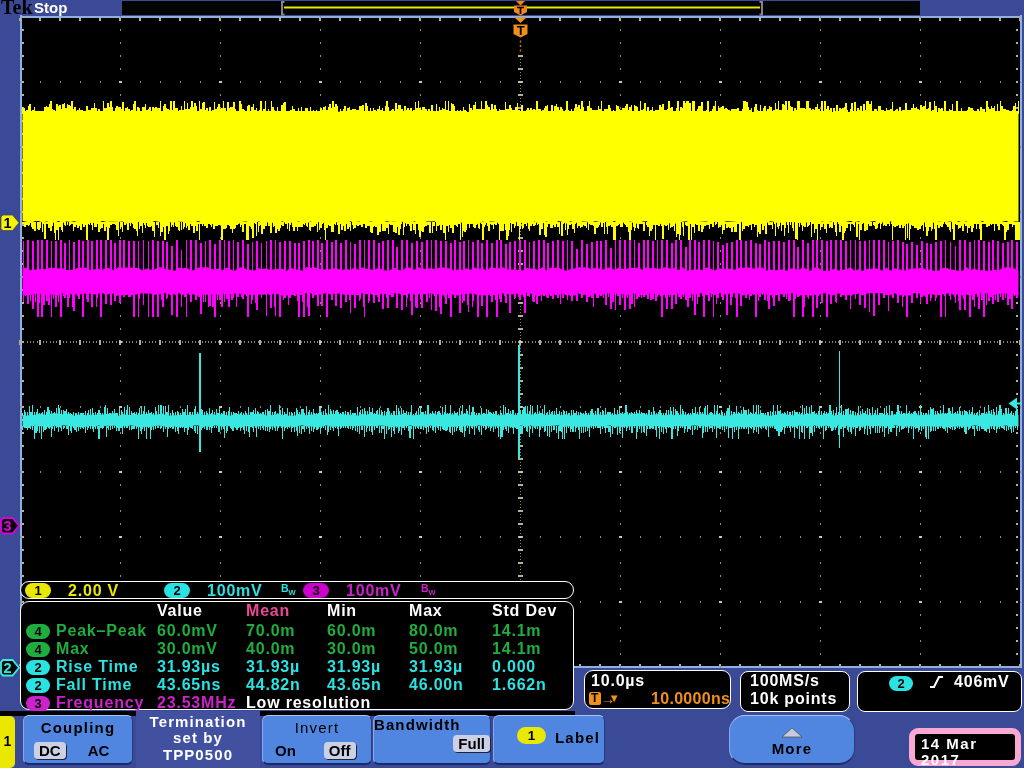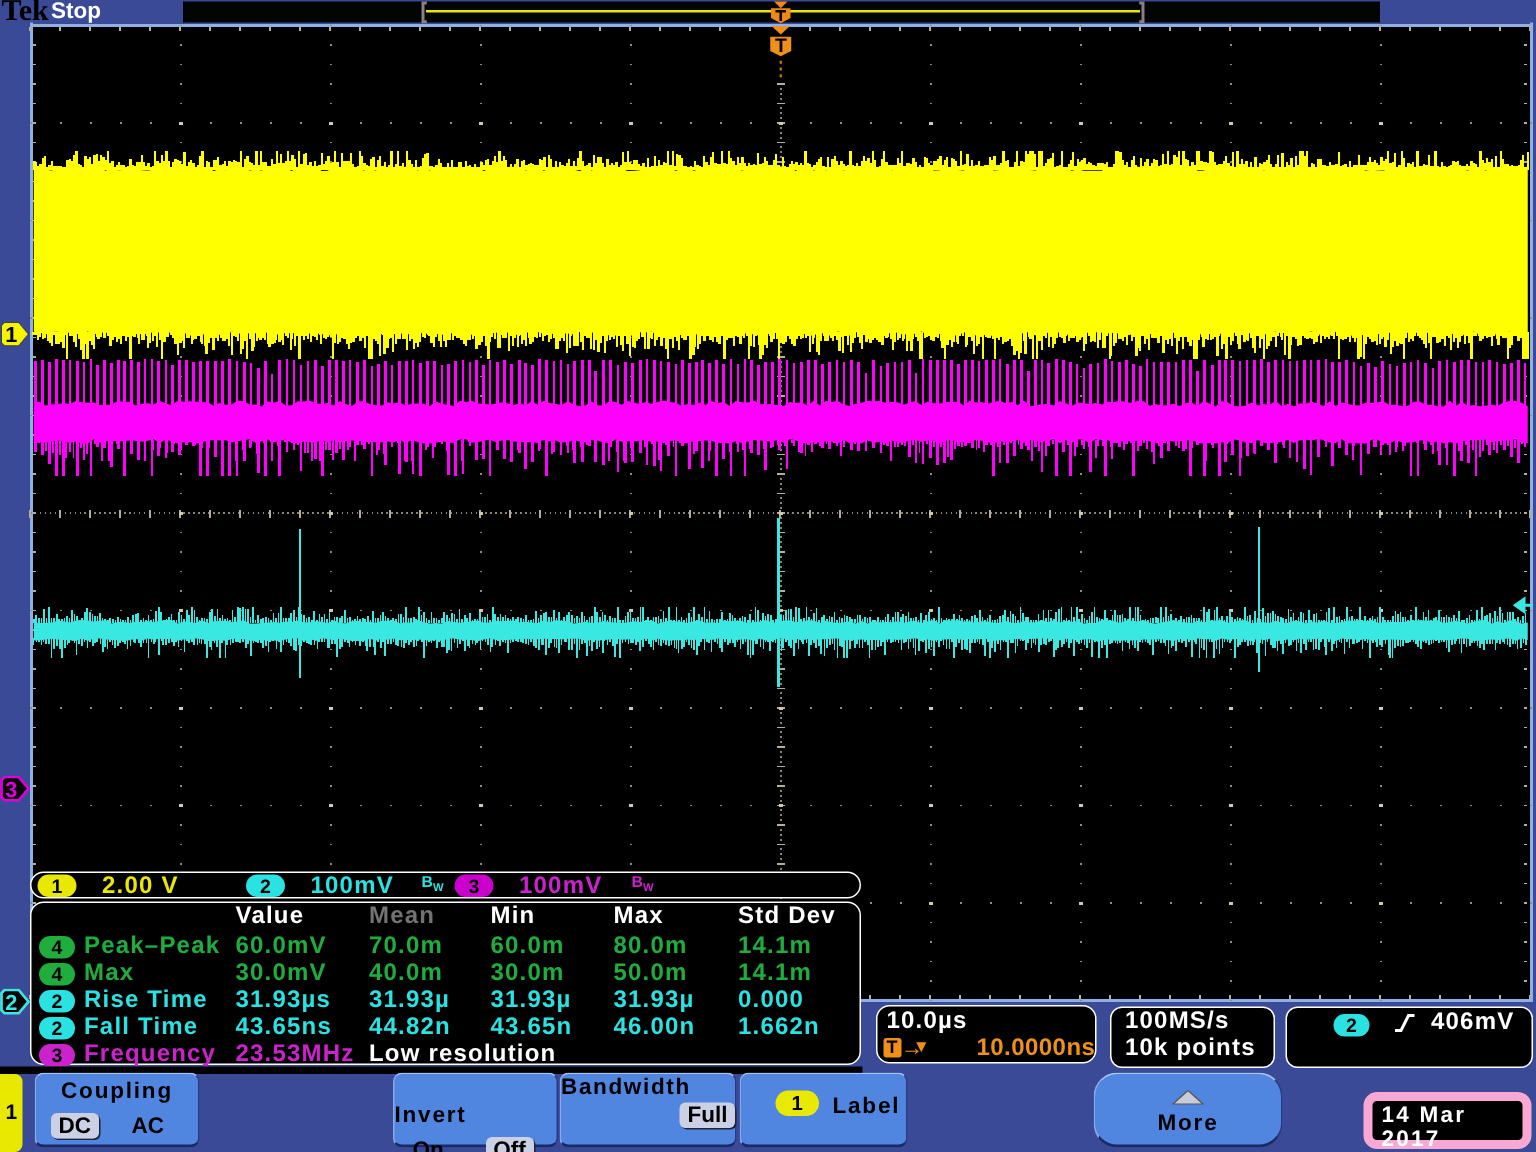--- a/index.html
+++ b/index.html
@@ -76,21 +76,21 @@
 <div style="position:absolute;left:68px;top:581.5px;color:#e8e800;font-weight:bold;font-size:16px;letter-spacing:0.8px">2.00 V</div>
 <div style="position:absolute;left:164px;top:582.5px;width:26px;height:15px;background:#2ae2e2;border-radius:7.5px;color:#000;font-weight:bold;font-size:13px;line-height:16px;text-align:center">2</div>
 <div style="position:absolute;left:207px;top:581.5px;color:#2ae2e2;font-weight:bold;font-size:16px;letter-spacing:0.8px">100mV</div>
 <div style="position:absolute;left:281px;top:582px;color:#2ae2e2;font-weight:bold;font-size:10.5px">B<span style="font-size:7.5px;vertical-align:-3px">W</span></div>
 <div style="position:absolute;left:303px;top:582.5px;width:26px;height:15px;background:#cc00cc;border-radius:7.5px;color:#000;font-weight:bold;font-size:13px;line-height:16px;text-align:center">3</div>
 <div style="position:absolute;left:346px;top:581.5px;color:#cc22cc;font-weight:bold;font-size:16px;letter-spacing:0.8px">100mV</div>
 <div style="position:absolute;left:421px;top:582px;color:#cc22cc;font-weight:bold;font-size:10.5px">B<span style="font-size:7.5px;vertical-align:-3px">W</span></div>
 
 <div style="position:absolute;left:20px;top:601px;width:551.5px;height:106.5px;background:#000;border:1.5px solid #fff;border-radius:9px"></div>
 <div style="position:absolute;left:157px;top:602px;color:#fff;font-weight:bold;font-size:16px;letter-spacing:0.8px">Value</div>
-<div style="position:absolute;left:246px;top:602px;color:#737373;font-weight:bold;font-size:16px;letter-spacing:0.8px">Mean</div>
+<div style="position:absolute;left:246px;top:602px;color:#ec4899;font-weight:bold;font-size:16px;letter-spacing:0.8px">Mean</div>
 <div style="position:absolute;left:327px;top:602px;color:#fff;font-weight:bold;font-size:16px;letter-spacing:0.8px">Min</div>
 <div style="position:absolute;left:409px;top:602px;color:#fff;font-weight:bold;font-size:16px;letter-spacing:0.8px">Max</div>
 <div style="position:absolute;left:492px;top:602px;color:#fff;font-weight:bold;font-size:16px;letter-spacing:0.8px">Std Dev</div>
 <div style="position:absolute;left:26px;top:623.5px;width:24px;height:15px;background:#1fae3e;border-radius:7.5px;color:#000;font-weight:bold;font-size:13px;line-height:16px;text-align:center">4</div>
 <div style="position:absolute;left:56px;top:622px;color:#1fae3e;font-weight:bold;font-size:16px;letter-spacing:0.8px">Peak–Peak</div>
 <div style="position:absolute;left:157px;top:622px;color:#1fae3e;font-weight:bold;font-size:16px;letter-spacing:0.8px">60.0mV</div>
 <div style="position:absolute;left:246px;top:622px;color:#1fae3e;font-weight:bold;font-size:16px;letter-spacing:0.8px">70.0m</div>
 <div style="position:absolute;left:327px;top:622px;color:#1fae3e;font-weight:bold;font-size:16px;letter-spacing:0.8px">60.0m</div>
 <div style="position:absolute;left:409px;top:622px;color:#1fae3e;font-weight:bold;font-size:16px;letter-spacing:0.8px">80.0m</div>
 <div style="position:absolute;left:492px;top:622px;color:#1fae3e;font-weight:bold;font-size:16px;letter-spacing:0.8px">14.1m</div>
@@ -136,22 +136,23 @@
       </svg></div>
 <div style="position:absolute;left:954px;top:673px;color:#fff;font-weight:bold;font-size:16px;letter-spacing:0.8px">406mV</div>
 
 <div style="position:absolute;left:0;top:711px;width:575px;height:5px;background:#000"></div>
 <div style="position:absolute;left:0;top:716px;width:1024px;height:52px;background:#3b4a96"></div>
 <div style="position:absolute;left:0;top:716px;width:15px;height:52px;background:#e8e800;border-radius:0 5px 5px 0;color:#000;font-weight:bold;font-size:14px;text-align:center;line-height:50px">1</div>
 <div style="position:absolute;left:23px;top:715px;width:110px;height:50px;background:#5186e0;border-radius:6px;border-top:1.5px solid #a8c4f0;border-left:1.5px solid #88a8e8;border-right:1.5px solid #2a3a80;border-bottom:2px solid #1a2a66;box-sizing:border-box">
       <div style="color:#000;font-weight:bold;font-size:15px;letter-spacing:1.2px;text-align:center;margin-top:3px">Coupling</div>
       <div style="color:#000;font-weight:bold;font-size:15px;margin-top:6px;margin-left:10px"><span style="background:#ccd0e4;border-radius:4px;padding:0 5px;box-shadow:1px 1px 0 #223">DC</span><span style="margin-left:22px">AC</span></div>
     </div>
+<div style="position:absolute;left:136px;top:711px;width:124px;height:57px;background:#41519f;color:#fff;font-weight:bold;font-size:15px;letter-spacing:1.1px;text-align:center;line-height:16.4px;padding-top:3px;box-sizing:border-box">Termination<br>set by<br>TPP0500</div>
 <div style="position:absolute;left:262px;top:715px;width:110px;height:50px;background:#5186e0;border-radius:6px;border-top:1.5px solid #a8c4f0;border-left:1.5px solid #88a8e8;border-right:1.5px solid #2a3a80;border-bottom:2px solid #1a2a66;box-sizing:border-box">
-      <div style="color:#000;font-weight:bold;font-size:15px;letter-spacing:1.2px;margin-top:19px">Invert</div>
+      <div style="color:#000;font-weight:normal;font-size:15px;letter-spacing:1.2px;text-align:center;margin-top:3px">Invert</div>
       <div style="color:#000;font-weight:bold;font-size:15px;margin-top:6px;margin-left:12px">On<span style="margin-left:28px"><span style="background:#ccd0e4;border-radius:4px;padding:0 5px;box-shadow:1px 1px 0 #223">Off</span></span></div>
     </div>
 <div style="position:absolute;left:373px;top:715px;width:118px;height:50px;background:#5186e0;border-radius:6px;border-top:1.5px solid #a8c4f0;border-left:1.5px solid #88a8e8;border-right:1.5px solid #2a3a80;border-bottom:2px solid #1a2a66;box-sizing:border-box">
       <div style="color:#000;font-weight:bold;font-size:15px;letter-spacing:1.1px;margin-top:0">Bandwidth</div>
       <div style="color:#000;font-weight:bold;font-size:15px;text-align:right;margin-top:2px"><span style="background:#ccd0e4;border-radius:4px;padding:0 5px;box-shadow:1px 1px 0 #223">Full</span></div>
     </div>
 <div style="position:absolute;left:493px;top:715px;width:112px;height:50px;background:#5186e0;border-radius:6px;border-top:1.5px solid #a8c4f0;border-left:1.5px solid #88a8e8;border-right:1.5px solid #2a3a80;border-bottom:2px solid #1a2a66;box-sizing:border-box">
       <div style="margin-top:11px;margin-left:23px;width:29px;height:16.5px;background:#e8e800;border-radius:9px;color:#000;font-weight:bold;font-size:13.5px;text-align:center;line-height:17.5px;float:left">1</div>
       <div style="color:#000;font-weight:bold;font-size:15px;float:left;margin-top:12.5px;margin-left:9px;letter-spacing:1.2px">Label</div>
     </div>

